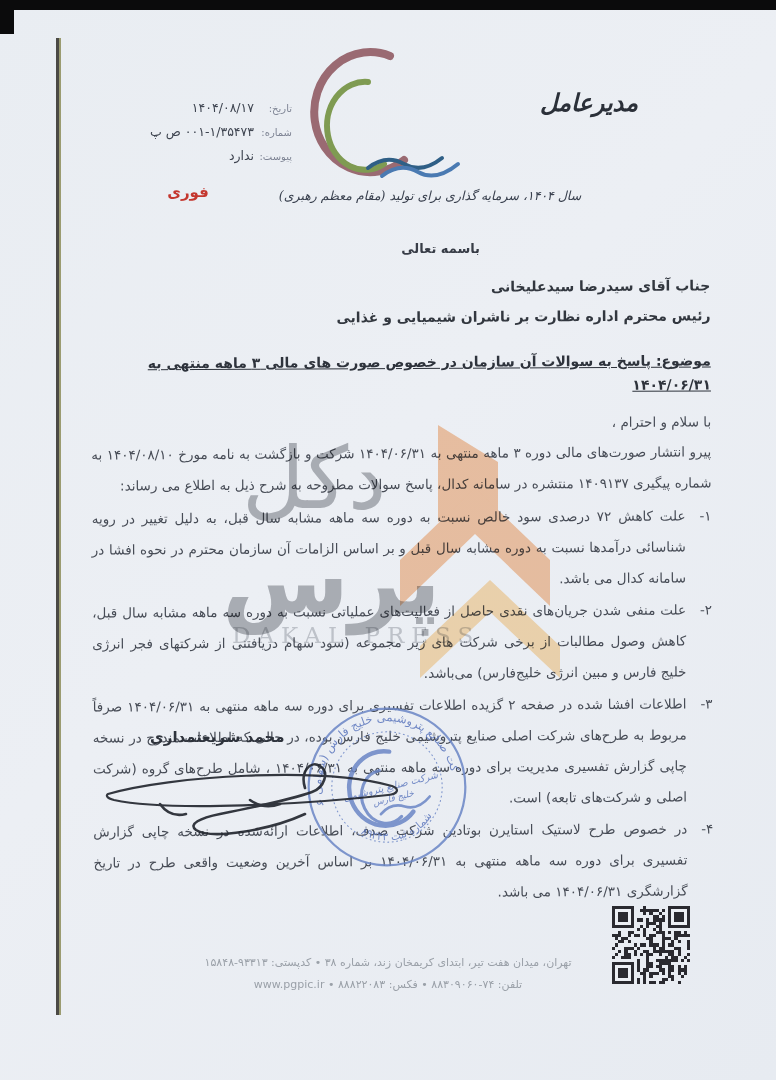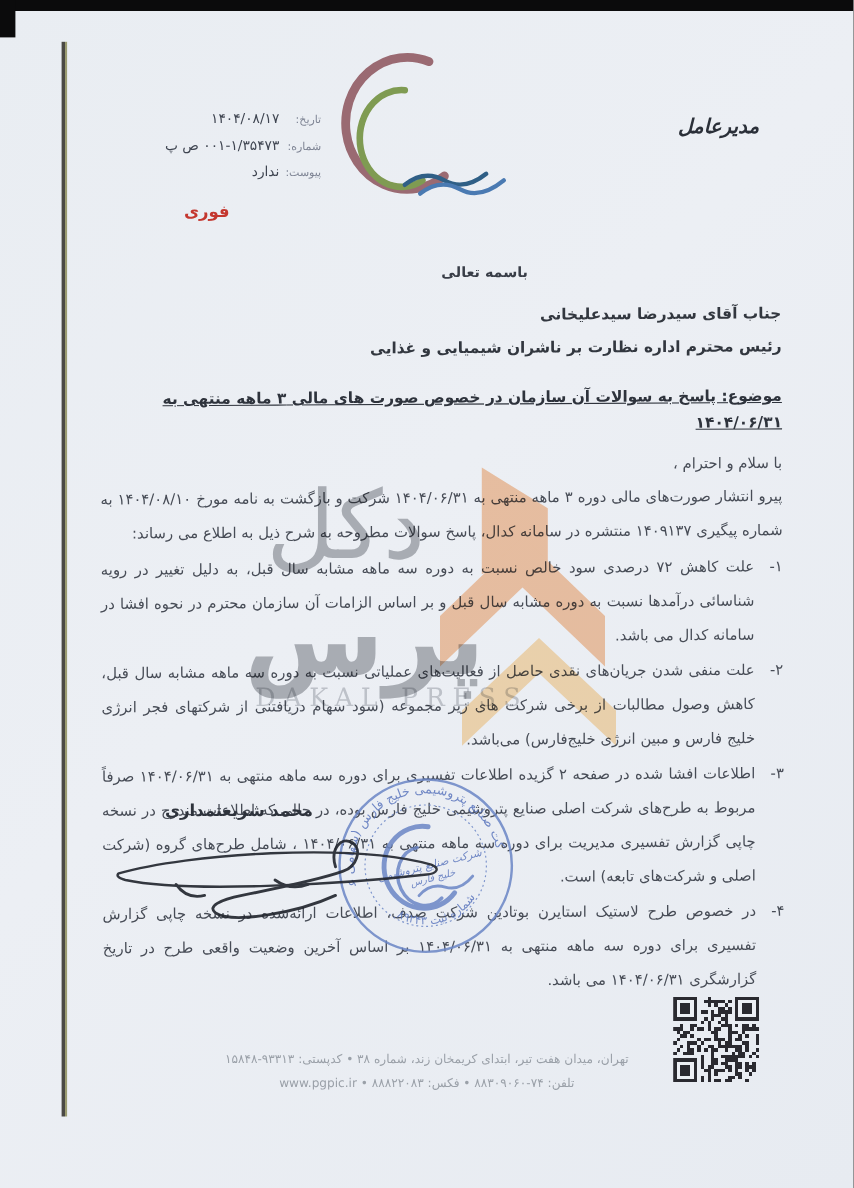--- a/index.html
+++ b/index.html
@@ -10,23 +10,23 @@
     font-family:"DejaVu Sans",sans-serif;
     color:#474c56;
   }
   .abs{position:absolute;}
   
   .scan-top{left:0;top:0;width:776px;height:10px;background:#0b0b0c;z-index:9;}
   .scan-corner{left:0;top:0;width:14px;height:34px;background:#0b0b0c;z-index:9;}
   .fold-line{left:56px;top:38px;width:5px;height:977px;z-index:8;
     background:linear-gradient(to right,#2e2c26 0 3px,#8d8d5a 3px 5px);opacity:.85;}
   
-  .md-title{left:540px;top:88px;width:150px;text-align:right;
+  .md-title{left:540px;top:88px;width:150px;text-align:left;
     font-family:"DejaVu Serif",serif;font-style:italic;font-weight:bold;
-    font-size:18px;color:#2b3039;z-index:2;margin-top:16px;}
+    font-size:24px;color:#2b3039;z-index:2;}
   .logo-box{left:272px;top:48px;width:240px;height:142px;z-index:2;}
   .fields{left:92px;top:100px;width:200px;z-index:2;direction:rtl;font-size:11px;}
   .frow{display:flex;align-items:baseline;height:24px;}
   .flabel{color:#7e8494;font-size:10px;width:38px;}
   .fvalue{flex:1;text-align:right;color:#3e4450;font-size:12.5px;}
   .urgent{left:158px;top:183px;width:60px;text-align:center;color:#c4372f;
     font-weight:bold;font-size:15px;z-index:2;}
   .slogan{left:270px;top:188px;width:320px;text-align:center;direction:rtl;
     font-family:"DejaVu Serif",serif;font-style:italic;
     font-size:12.5px;color:#39404e;z-index:2;}
@@ -105,20 +105,21 @@
       <span class="flabel">شماره:</span>
       <span class="fvalue"><span dir="ltr">۰۰۱-۱/۳۵۴۷۳</span> <span>ص پ</span></span>
     </div>
     <div class="frow">
       <span class="flabel">پیوست:</span>
       <span class="fvalue">ندارد</span>
     </div>
   </div>
 
   <div class="abs urgent">فوری</div>
+  <div class="abs slogan">سال ۱۴۰۴، سرمایه گذاری برای تولید (مقام معظم رهبری)</div>
 
   <div class="abs bismillah">باسمه تعالی</div>
 
   <div class="abs letter">
     <div class="recipient-name">جناب آقای سیدرضا سیدعلیخانی</div>
     <div class="recipient-title">رئیس محترم اداره نظارت بر ناشران شیمیایی و غذایی</div>
     <div class="subject">موضوع: پاسخ به سوالات آن سازمان در خصوص صورت های مالی ۳ ماهه منتهی به ۱۴۰۴/۰۶/۳۱</div>
     <div class="salutation">با سلام و احترام ،</div>
     <div class="intro">پیرو انتشار صورت‌های مالی دوره ۳ ماهه منتهی به ۱۴۰۴/۰۶/۳۱ شرکت و بازگشت به نامه مورخ ۱۴۰۴/۰۸/۱۰ به شماره پیگیری ۱۴۰۹۱۳۷ منتشره در سامانه کدال، پاسخ سوالات مطروحه به شرح ذیل به اطلاع می رساند:</div>
     <div class="items">

